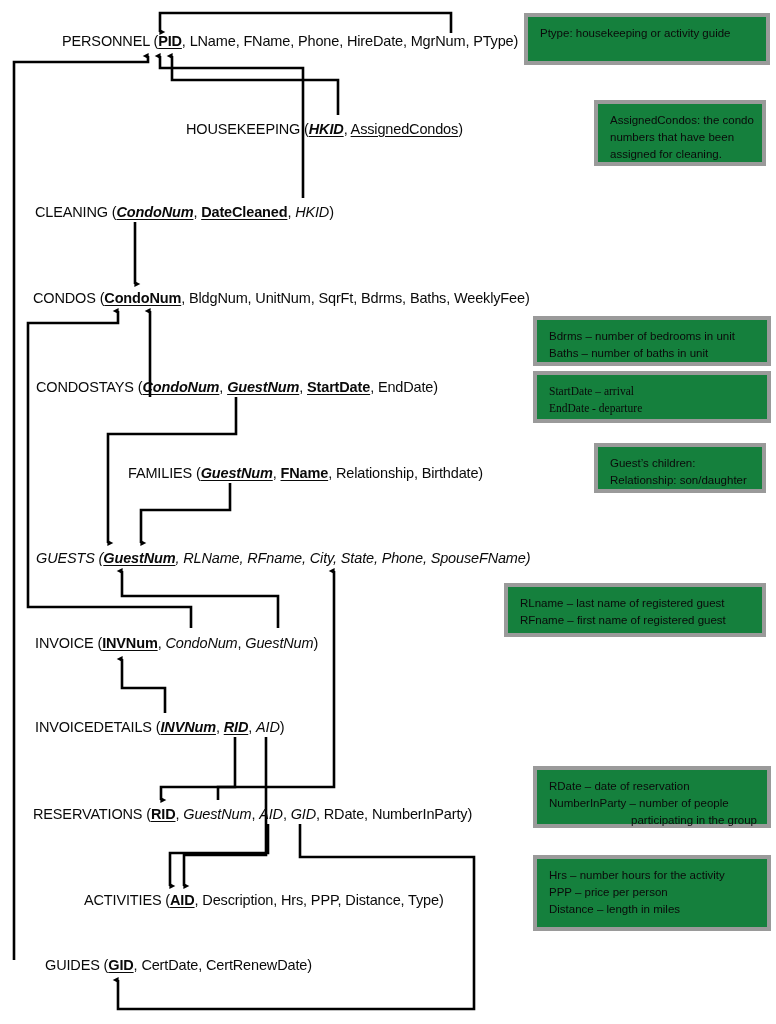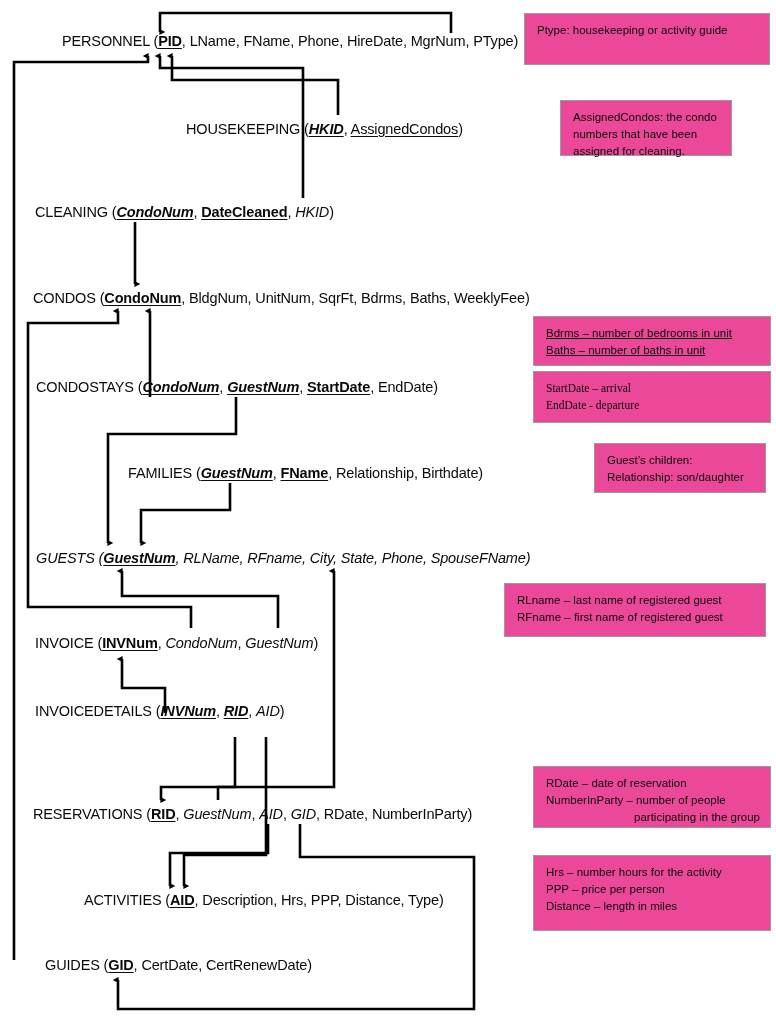--- a/index.html
+++ b/index.html
@@ -51,22 +51,22 @@
   .fk {
     font-style: italic;
   }
   .ul {
     text-decoration: underline;
     text-underline-offset: 1.5px;
   }
   .note {
     position: absolute;
     box-sizing: border-box;
-    border: 1px solid #c2410c;
-    background: #ec4899;
+    border: 4px solid #c2410c;
+    background: #15803d;
     font-size: 11.5px;
     line-height: 17px;
     color: #0a0a0a;
     padding: 8px 10px 8px 12px;
   }
   .note div { white-space: pre; }
   .note .indent { text-align: right; }
 </style>
 </head>
 <body>
@@ -118,35 +118,35 @@
 
   <div id="relations">
       <div class="relation" style="left: 62px; top: 32px;"><span class="rel-name">PERSONNEL</span> (<span class="attr pk">PID</span>, <span class="attr ">LName</span>, <span class="attr ">FName</span>, <span class="attr ">Phone</span>, <span class="attr ">HireDate</span>, <span class="attr ">MgrNum</span>, <span class="attr ">PType</span>)</div>
       <div class="relation" style="left: 186px; top: 120px;"><span class="rel-name">HOUSEKEEPING</span> (<span class="attr pkfk">HKID</span>, <span class="attr ul">AssignedCondos</span>)</div>
       <div class="relation" style="left: 35px; top: 203px; text-align: center;"><span class="rel-name">CLEANING</span> (<span class="attr pkfk">CondoNum</span>, <span class="attr pk">DateCleaned</span>, <span class="attr fk">HKID</span>)</div>
       <div class="relation" style="left: 33px; top: 289px;"><span class="rel-name">CONDOS</span> (<span class="attr pk">CondoNum</span>, <span class="attr ">BldgNum</span>, <span class="attr ">UnitNum</span>, <span class="attr ">SqrFt</span>, <span class="attr ">Bdrms</span>, <span class="attr ">Baths</span>, <span class="attr ">WeeklyFee</span>)</div>
       <div class="relation" style="left: 36px; top: 378px;"><span class="rel-name">CONDOSTAYS</span> (<span class="attr pkfk">CondoNum</span>, <span class="attr pkfk">GuestNum</span>, <span class="attr pk">StartDate</span>, <span class="attr ">EndDate</span>)</div>
       <div class="relation" style="left: 128px; top: 464px;"><span class="rel-name">FAMILIES</span> (<span class="attr pkfk">GuestNum</span>, <span class="attr pk">FName</span>, <span class="attr ">Relationship</span>, <span class="attr ">Birthdate</span>)</div>
       <div class="relation" style="left: 36px; top: 549px; font-style: italic;"><span class="rel-name">GUESTS</span> (<span class="attr pk">GuestNum</span>, <span class="attr ">RLName</span>, <span class="attr ">RFname</span>, <span class="attr ">City</span>, <span class="attr ">State</span>, <span class="attr ">Phone</span>, <span class="attr ">SpouseFName</span>)</div>
       <div class="relation" style="left: 35px; top: 634px;"><span class="rel-name">INVOICE</span> (<span class="attr pk">INVNum</span>, <span class="attr fk">CondoNum</span>, <span class="attr fk">GuestNum</span>)</div>
-      <div class="relation" style="left: 35px; top: 702px; text-align: center;"><span class="rel-name">INVOICEDETAILS</span> (<span class="attr pkfk">INVNum</span>, <span class="attr pkfk">RID</span>, <span class="attr fk">AID</span>)</div>
+      <div class="relation" style="left: 35px; top: 718px; text-align: center;"><span class="rel-name">INVOICEDETAILS</span> (<span class="attr pkfk">INVNum</span>, <span class="attr pkfk">RID</span>, <span class="attr fk">AID</span>)</div>
       <div class="relation" style="left: 33px; top: 805px;"><span class="rel-name">RESERVATIONS</span> (<span class="attr pk">RID</span>, <span class="attr fk">GuestNum</span>, <span class="attr fk">AID</span>, <span class="attr fk">GID</span>, <span class="attr ">RDate</span>, <span class="attr ">NumberInParty</span>)</div>
       <div class="relation" style="left: 84px; top: 891px;"><span class="rel-name">ACTIVITIES</span> (<span class="attr pk">AID</span>, <span class="attr ">Description</span>, <span class="attr ">Hrs</span>, <span class="attr ">PPP</span>, <span class="attr ">Distance</span>, <span class="attr ">Type</span>)</div>
       <div class="relation" style="left: 45px; top: 956px;"><span class="rel-name">GUIDES</span> (<span class="attr pk">GID</span>, <span class="attr ">CertDate</span>, <span class="attr ">CertRenewDate</span>)</div>
     </div>
   <div id="notes">
       <div class="note" style="left: 524px; top: 13px; width: 246px; height: 52px; border-color: rgb(154, 154, 154);">
         <div>Ptype: housekeeping or activity guide</div>
       </div>
-      <div class="note" style="left: 560px; top: 100px; width: 172px; height: 56px; border-color: rgb(154, 154, 154);">
+      <div class="note" style="left: 594px; top: 100px; width: 172px; height: 66px; border-color: rgb(154, 154, 154);">
         <div>AssignedCondos: the condo</div>
         <div>numbers that have been</div>
         <div>assigned for cleaning.</div>
       </div>
-      <div class="note" style="left: 533px; top: 316px; width: 238px; height: 50px; border-color: rgb(154, 154, 154); text-decoration: underline;">
+      <div class="note" style="left: 533px; top: 316px; width: 238px; height: 50px; border-color: rgb(154, 154, 154);">
         <div>Bdrms – number of bedrooms in unit</div>
         <div>Baths – number of baths in unit</div>
       </div>
       <div class="note" style="left: 533px; top: 371px; width: 238px; height: 52px; border-color: rgb(154, 154, 154); font-family: Liberation Serif, serif;">
         <div>StartDate – arrival</div>
         <div>EndDate - departure</div>
       </div>
       <div class="note" style="left: 594px; top: 443px; width: 172px; height: 50px; border-color: rgb(154, 154, 154);">
         <div>Guest’s children:</div>
         <div>Relationship: son/daughter</div>

